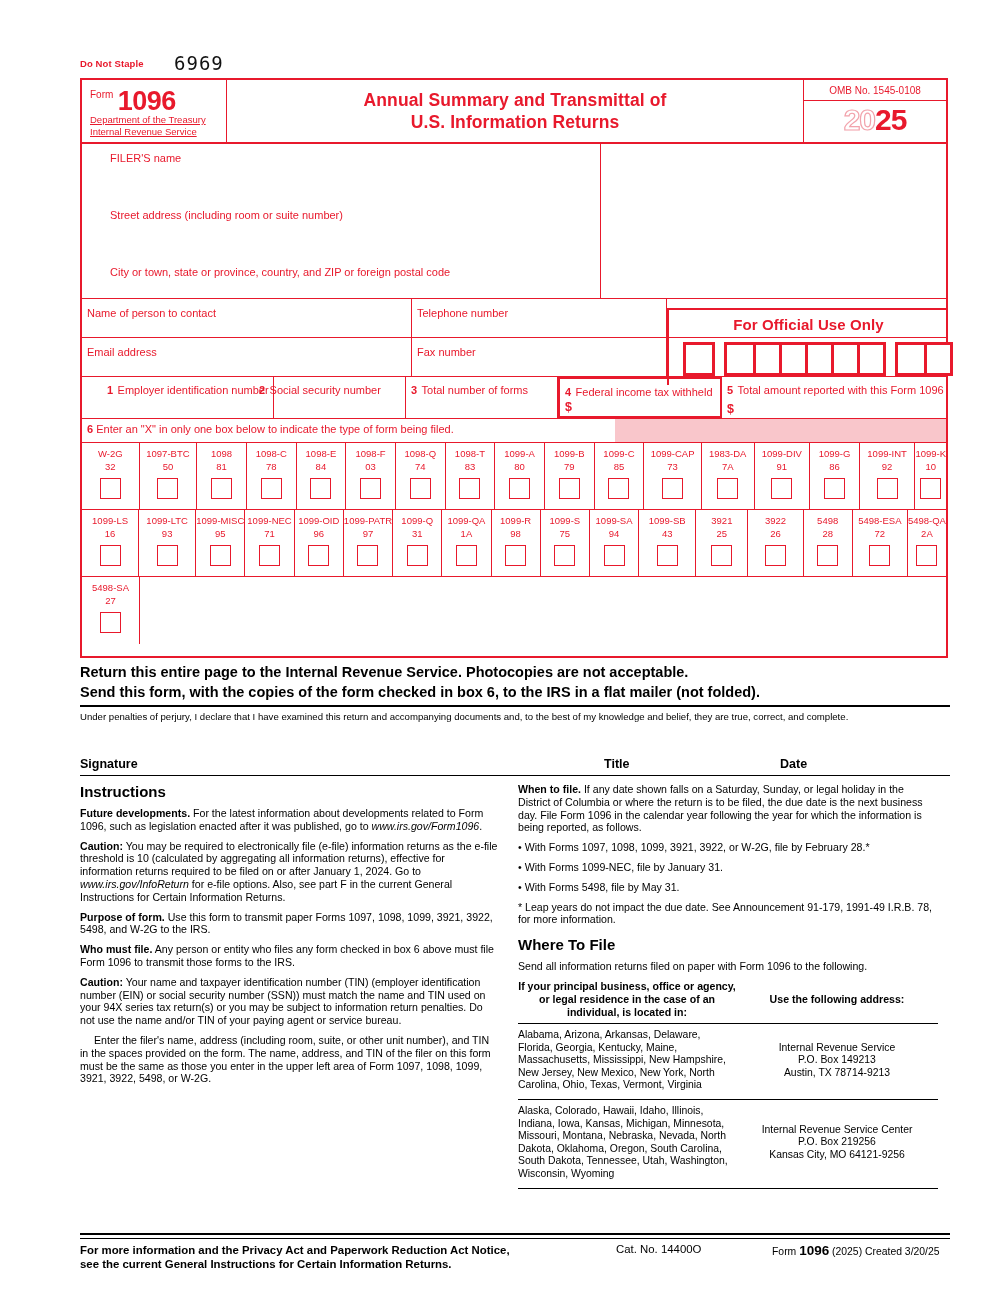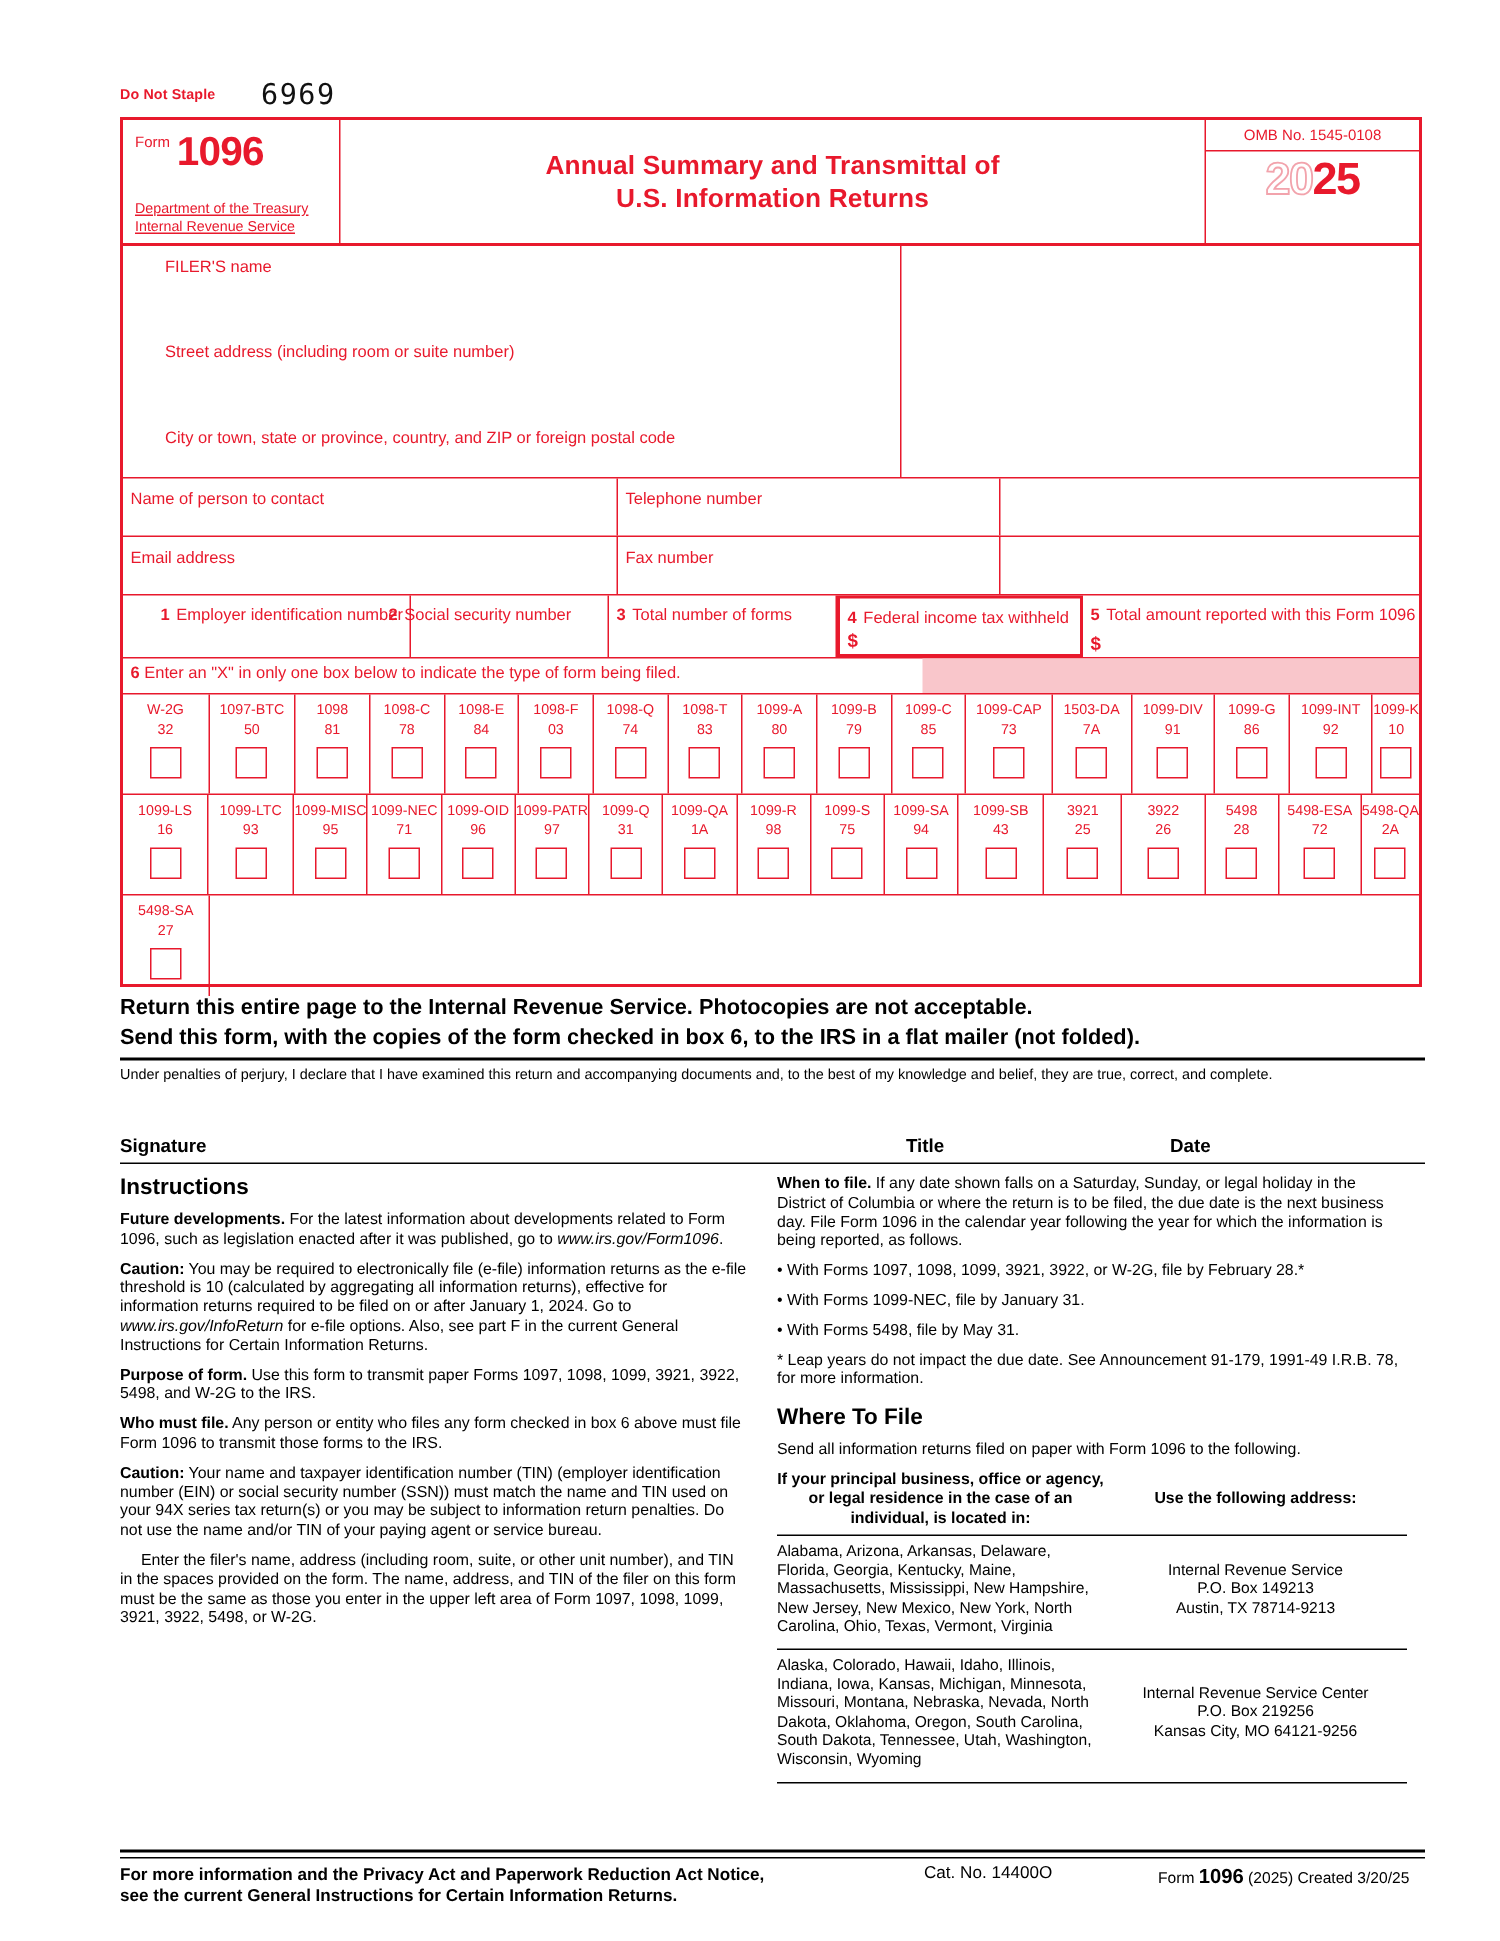--- a/index.html
+++ b/index.html
@@ -27,21 +27,21 @@
     font-size:19px;color:#111;letter-spacing:1px;
   }
 
   
   .formbox{
     position:absolute;left:80px;top:78px;width:868px;height:580px;
     border:2px solid #e8192c;box-sizing:border-box;
   }
 
   
-  .hdr{position:relative;height:84px;border-bottom:2px solid #e8192c;box-sizing:border-box;}
+  .hdr{position:relative;height:64px;border-bottom:2px solid #e8192c;box-sizing:border-box;}
   .hdr-left{
     position:absolute;left:0;top:0;width:145px;height:100%;
     border-right:1.5px solid #e8192c;box-sizing:border-box;padding:6px 6px 0 8px;
   }
   .hdr-left .formlbl{font-size:10px;color:#e8192c;display:inline-block;vertical-align:12px;}
   .hdr-left .formnum{font-size:27px;font-weight:bold;color:#e8192c;letter-spacing:-.5px;}
   .hdr-left .dept{
     position:absolute;left:8px;bottom:5px;font-size:9.5px;color:#e8192c;line-height:11.5px;text-decoration:underline;
   }
   .hdr-mid{
@@ -236,20 +236,42 @@
     <div class="ctrow">
       <div class="c1">
         <span class="ctlbl">Email address</span>
       </div>
       <div class="c2">
         <span class="ctlbl">Fax number</span>
       </div>
       <div class="c3"></div>
     </div>
 
+    <div class="official">
+      <div class="oft">For Official Use Only</div>
+      <div class="combwrap">
+        <div class="comb">
+          <div class="cell"></div>
+        </div>
+        <div class="combgap"></div>
+        <div class="comb">
+          <div class="cell"></div>
+          <div class="cell"></div>
+          <div class="cell"></div>
+          <div class="cell"></div>
+          <div class="cell"></div>
+          <div class="cell"></div>
+        </div>
+        <div class="combgap"></div>
+        <div class="comb">
+          <div class="cell"></div>
+          <div class="cell"></div>
+        </div>
+      </div>
+    </div>
 
     <div class="numrow">
       <div class="nb" style="left:0;width:172px;margin-left:20px;">
         <span class="n">1</span>
         <span class="t">Employer identification number</span>
       </div>
       <div class="nb" style="left:172px;width:152px;">
         <span class="n">2</span>
         <span class="t">Social security number</span>
       </div>
@@ -332,21 +354,21 @@
         <span class="fname">1099-C</span>
         <span class="fcode">85</span>
         <span class="box"></span>
       </div>
       <div class="cbcell" style="width:58px;">
         <span class="fname">1099-CAP</span>
         <span class="fcode">73</span>
         <span class="box"></span>
       </div>
       <div class="cbcell" style="width:53px;">
-        <span class="fname">1503-DA</span>
+        <span class="fname">1983-DA</span>
         <span class="fcode">7A</span>
         <span class="box"></span>
       </div>
       <div class="cbcell" style="width:56px;">
         <span class="fname">1099-DIV</span>
         <span class="fcode">91</span>
         <span class="box"></span>
       </div>
       <div class="cbcell" style="width:50px;">
         <span class="fname">1099-G</span>

